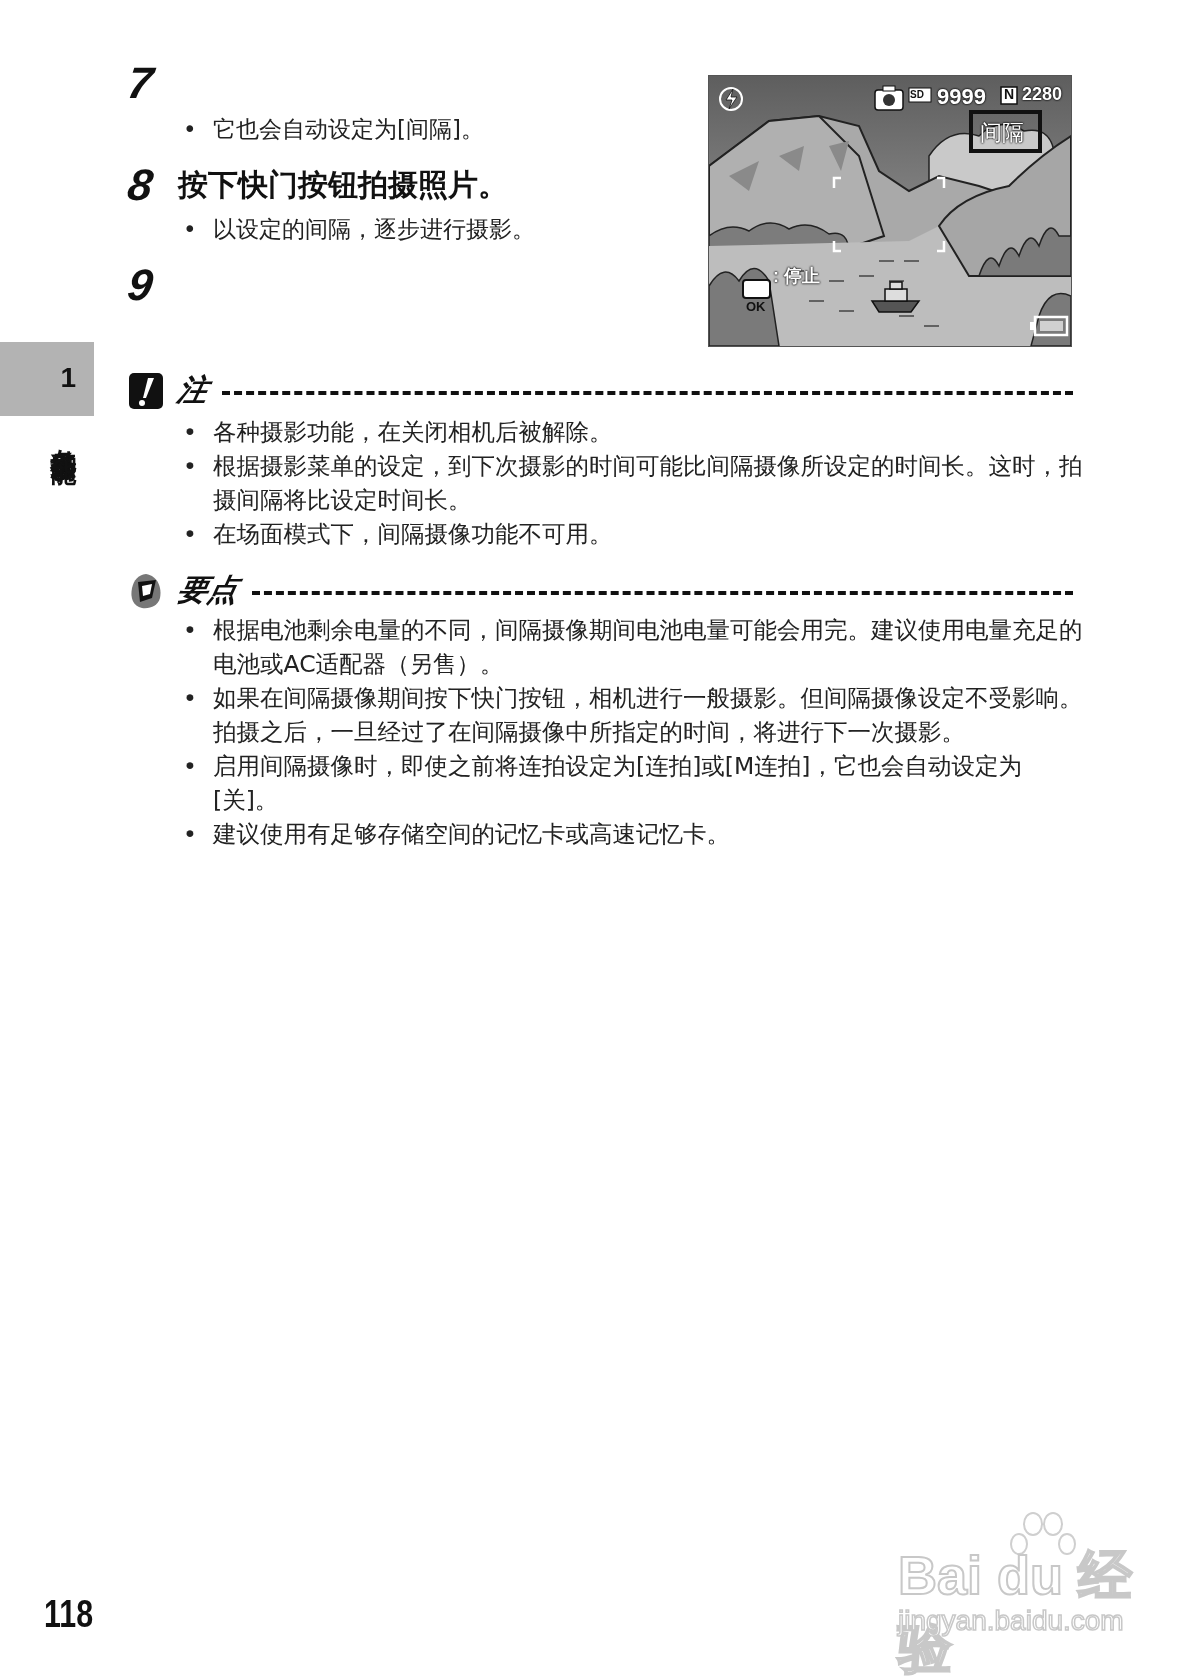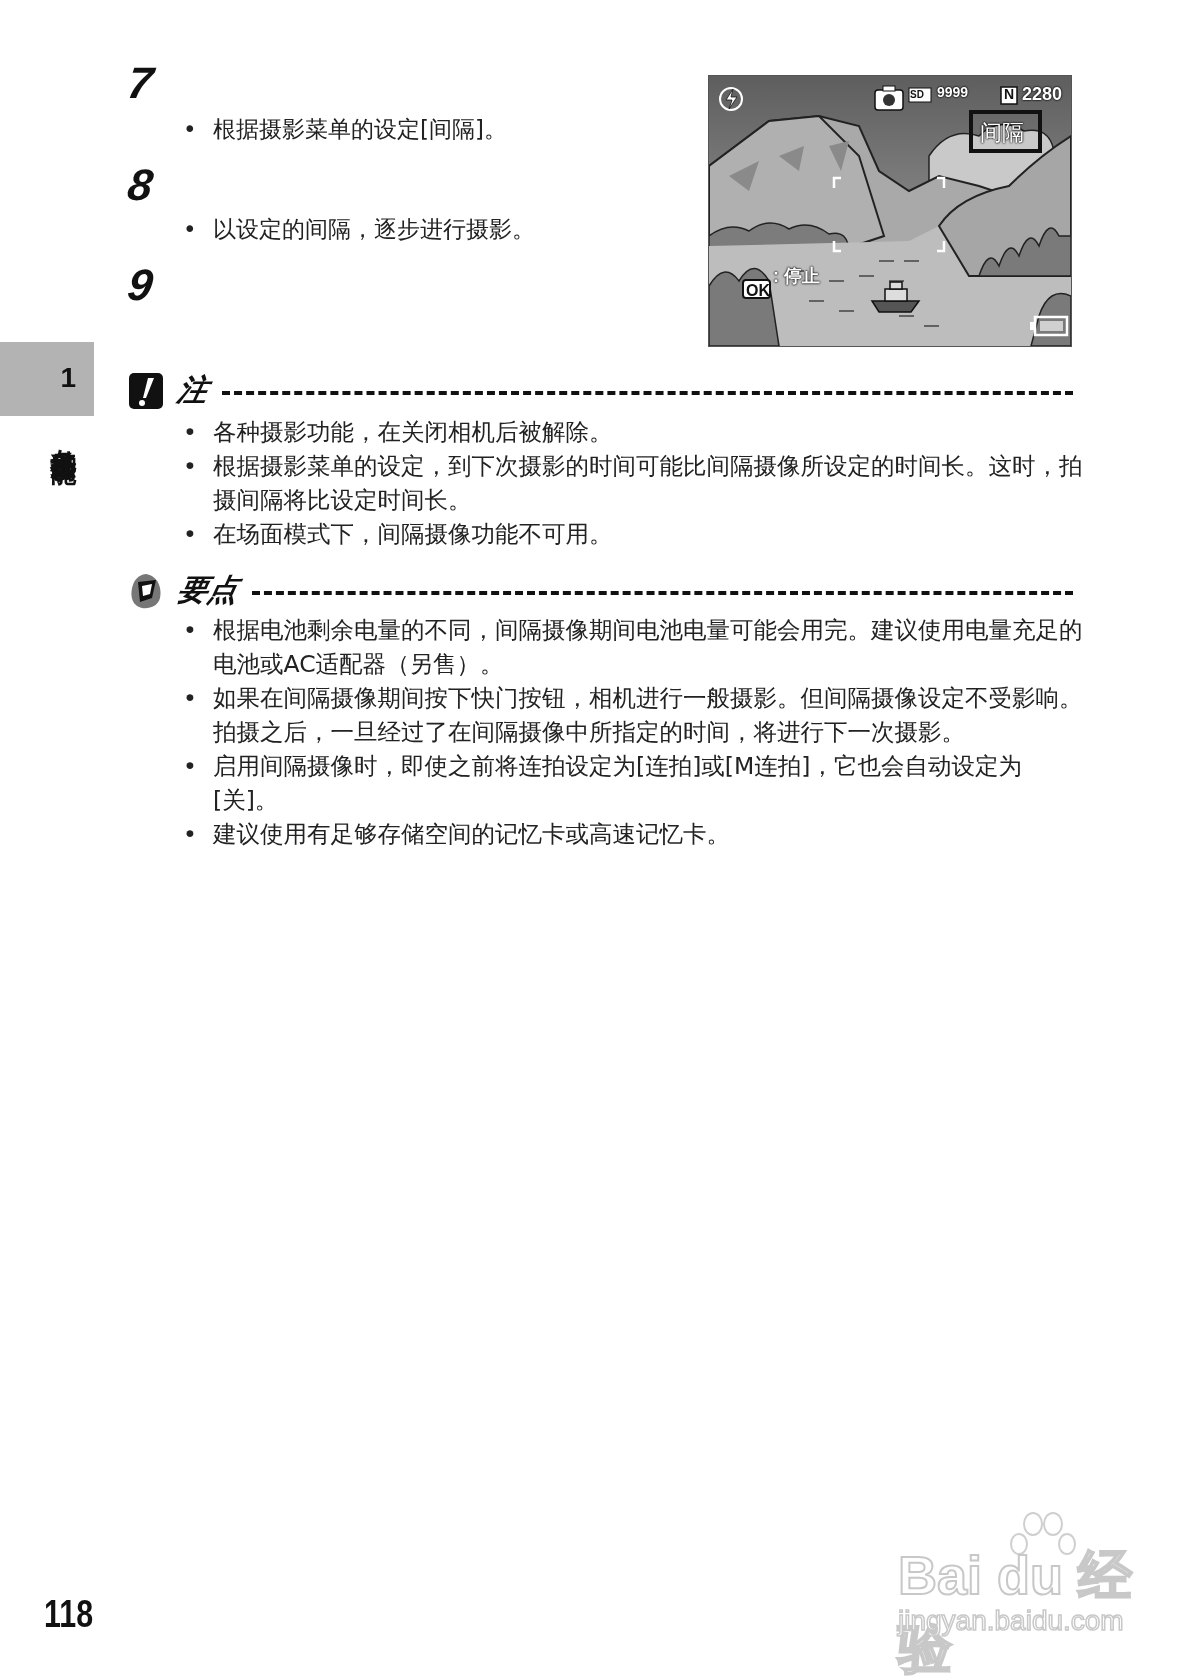--- a/index.html
+++ b/index.html
@@ -39,25 +39,26 @@
   .wm .small { position:absolute; left:0; top:95px; font-size:28px; color:#fff;
                -webkit-text-stroke:1.5px #c8c8c8; font-family:"Liberation Sans", sans-serif; }
 </style>
 </head>
 <body>
 
 <div class="step" style="top:58px;">
   <span class="step-num">7</span>
 </div>
 <div class="sub" style="top:114px;">
-  <span class="bullet">•</span><span>根据摄影菜单的设定[间隔]。</span>
+  <span class="bullet">•</span><span>它也会自动设定为[间隔]。</span>
 </div>
 
 <div class="step" style="top:160px;">
   <span class="step-num">8</span>
+  <span class="step-title">按下快门按钮拍摄照片。</span>
 </div>
 <div class="sub" style="top:214px;">
   <span class="bullet">•</span><span>以设定的间隔，逐步进行摄影。</span>
 </div>
 
 <div class="step" style="top:260px;">
   <span class="step-num">9</span>
 </div>
 
 <div class="cam">
@@ -117,25 +118,25 @@
 
     <rect x="292" y="11" width="16" height="17" fill="#fff" stroke="#111" stroke-width="1.5"></rect>
 
     <rect x="34" y="204" width="27" height="18" rx="3" fill="#fff" stroke="#111" stroke-width="2"></rect>
 
     <rect x="326" y="241" width="32" height="18" fill="none" stroke="#fff" stroke-width="2.5"></rect>
     <rect x="321" y="246" width="5" height="8" fill="#fff"></rect>
     <rect x="331" y="245" width="23" height="10" fill="#d0d0d0"></rect>
   </svg>
   <span class="lbl" style="left:201px;top:13px;font-size:10px;color:#111;text-shadow:none;">SD</span>
-  <span class="lbl" style="left:228px;top:8px;font-size:14px;">9999</span>
+  <span class="lbl" style="left:228px;top:8px;font-size:22px;">9999</span>
   <span class="lbl" style="left:295px;top:10px;font-size:14px;color:#111;text-shadow:none;">N</span>
   <span class="lbl" style="left:313px;top:8px;font-size:18px;">2280</span>
   <span class="lbl" style="left:271px;top:42px;font-size:22px;font-weight:normal;">间隔</span>
-  <span class="lbl" style="left:37px;top:206px;font-size:16px;color:#111;text-shadow:none;">OK</span>
+  <span class="lbl" style="left:37px;top:223px;font-size:13px;color:#111;text-shadow:none;">OK</span>
   <span class="lbl" style="left:64px;top:188px;font-size:18px;font-weight:bold;">:&nbsp;<span>停止</span></span>
 </div>
 
 <div class="tab">
   <span class="tab-num">1</span>
 </div>
 <div class="tab-vert">各种摄影功能</div>
 
 <div class="section-head" style="top:370px;">
   <svg class="hicon" viewBox="0 0 36 38">

